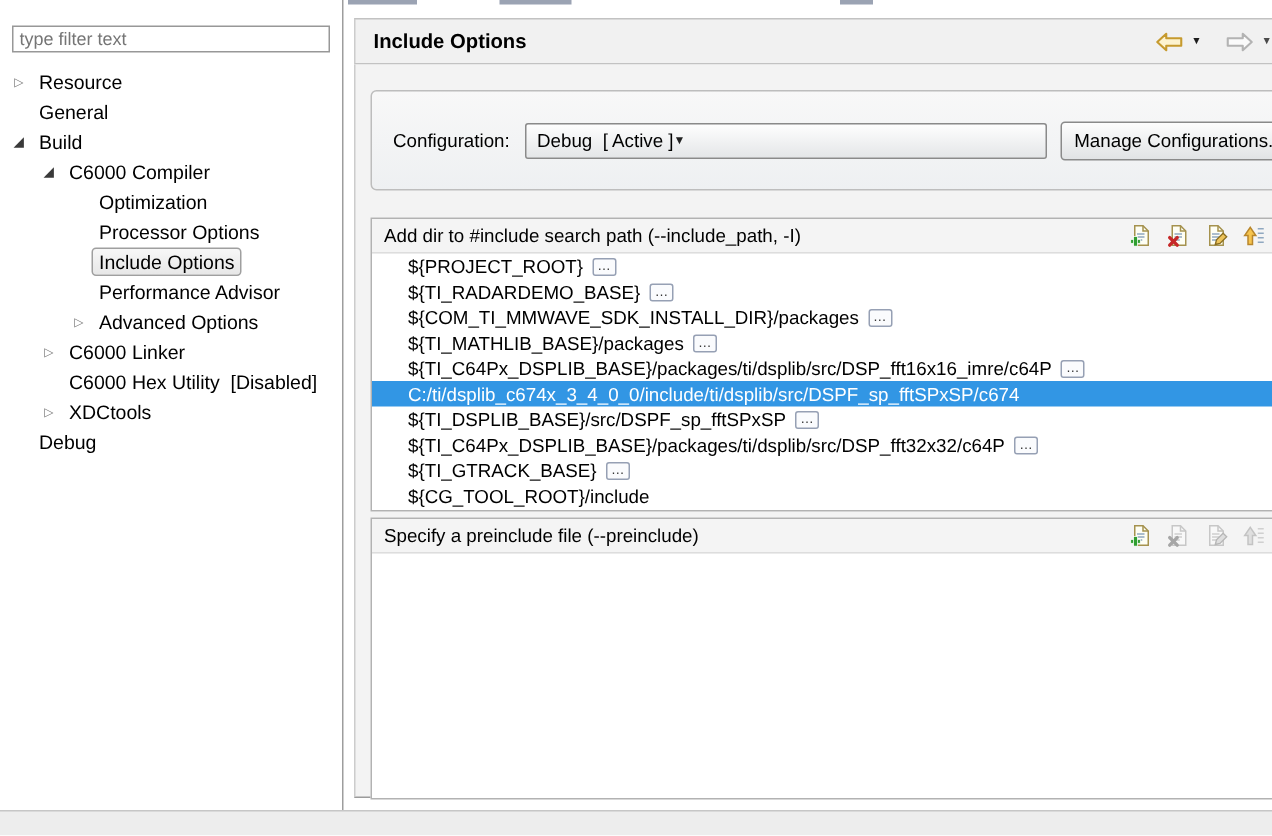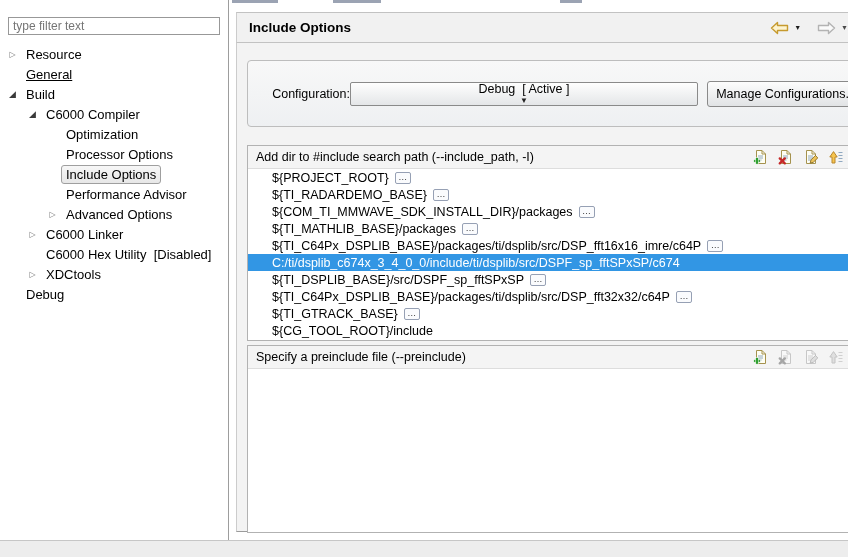--- a/index.html
+++ b/index.html
@@ -30,24 +30,24 @@
   .nav-caret{font-size:7px;color:#1c1c1c;line-height:7px;}
   .nav-caret.dim{color:#4a4a4a;}
   .nav-sep{width:6px;}
   .icon-btn{display:inline-flex;align-items:center;}
   
   .rp-body{position:absolute;left:0;top:43px;width:620px;height:489px;background:#f3f3f3;
            border-left:1px solid #cccccc;border-bottom:1px solid #9b9b9b;box-sizing:border-box;}
   .config-group{position:absolute;left:10px;top:17px;width:640px;height:67px;border:1px solid #bdbdbd;
                 border-radius:4px;background:linear-gradient(#f8f8f8,#eef0f2);
                 display:flex;align-items:center;padding-left:14px;box-sizing:border-box;}
-  .config-label{font-size:12.5px;width:88px;flex:0 0 88px;text-align:right;}
+  .config-label{font-size:12.5px;width:88px;flex:0 0 88px;}
   .combo{width:348px;height:24px;border:1px solid #8a8a8a;border-radius:2px;
          background:linear-gradient(#fefefe,#e4e6e8);display:flex;align-items:center;
-         justify-content:flex-end;padding:0 7px;box-sizing:border-box;font-size:12.5px;flex-direction:column;}
+         justify-content:flex-start;padding:0 7px;box-sizing:border-box;font-size:12.5px;}
   .combo-value{white-space:pre;}
   .combo-arrow{font-size:8px;color:#222;}
   .manage-btn{margin-left:9px;height:26px;min-width:158px;border:1px solid #8a8a8a;border-radius:3px;
               background:linear-gradient(#fdfdfd,#e1e3e5);font-size:12.5px;line-height:24px;
               text-align:center;padding:0 8px;white-space:nowrap;box-sizing:border-box;}
   
   .list-section{position:absolute;left:10px;width:640px;background:#fff;border:1px solid #b2b2b2;
                 box-sizing:border-box;overflow:hidden;}
   .section-s1{top:102px;height:196px;}
   .section-s2{top:302px;height:188px;}
@@ -76,21 +76,21 @@
   <div class="frag" style="left:30px;width:38px;"></div>
   <div class="frag" style="left:128px;width:56px;"></div>
   <div class="frag" style="left:232px;width:46px;"></div>
   <div class="frag" style="left:333px;width:48px;"></div>
   <div class="frag" style="left:560px;width:22px;"></div>
 
   <div class="left-panel">
     <input class="filter-input" type="text" placeholder="type filter text" style="">
     <div class="tree">
         <div class="tree-item" style="padding-left: 4px;"><span class="expander">▷</span><span class="tree-label">Resource</span></div>
-        <div class="tree-item" style="padding-left: 4px; text-decoration: underline;"><span class="expander"></span><span class="tree-label">General</span></div>
+        <div class="tree-item" style="padding-left: 4px;"><span class="expander"></span><span class="tree-label">General</span></div>
         <div class="tree-item" style="padding-left: 4px;"><span class="expander expanded">◢</span><span class="tree-label">Build</span></div>
         <div class="tree-item" style="padding-left: 24px;"><span class="expander expanded">◢</span><span class="tree-label">C6000 Compiler</span></div>
         <div class="tree-item" style="padding-left: 44px;"><span class="expander"></span><span class="tree-label">Optimization</span></div>
         <div class="tree-item" style="padding-left: 44px;"><span class="expander"></span><span class="tree-label">Processor Options</span></div>
         <div class="tree-item" style="padding-left: 44px;"><span class="expander"></span><span class="tree-label selected">Include Options</span></div>
         <div class="tree-item" style="padding-left: 44px;"><span class="expander"></span><span class="tree-label">Performance Advisor</span></div>
         <div class="tree-item" style="padding-left: 44px;"><span class="expander">▷</span><span class="tree-label">Advanced Options</span></div>
         <div class="tree-item" style="padding-left: 24px;"><span class="expander">▷</span><span class="tree-label">C6000 Linker</span></div>
         <div class="tree-item" style="padding-left: 24px;"><span class="expander"></span><span class="tree-label">C6000 Hex Utility  [Disabled]</span></div>
         <div class="tree-item" style="padding-left: 24px;"><span class="expander">▷</span><span class="tree-label">XDCtools</span></div>

